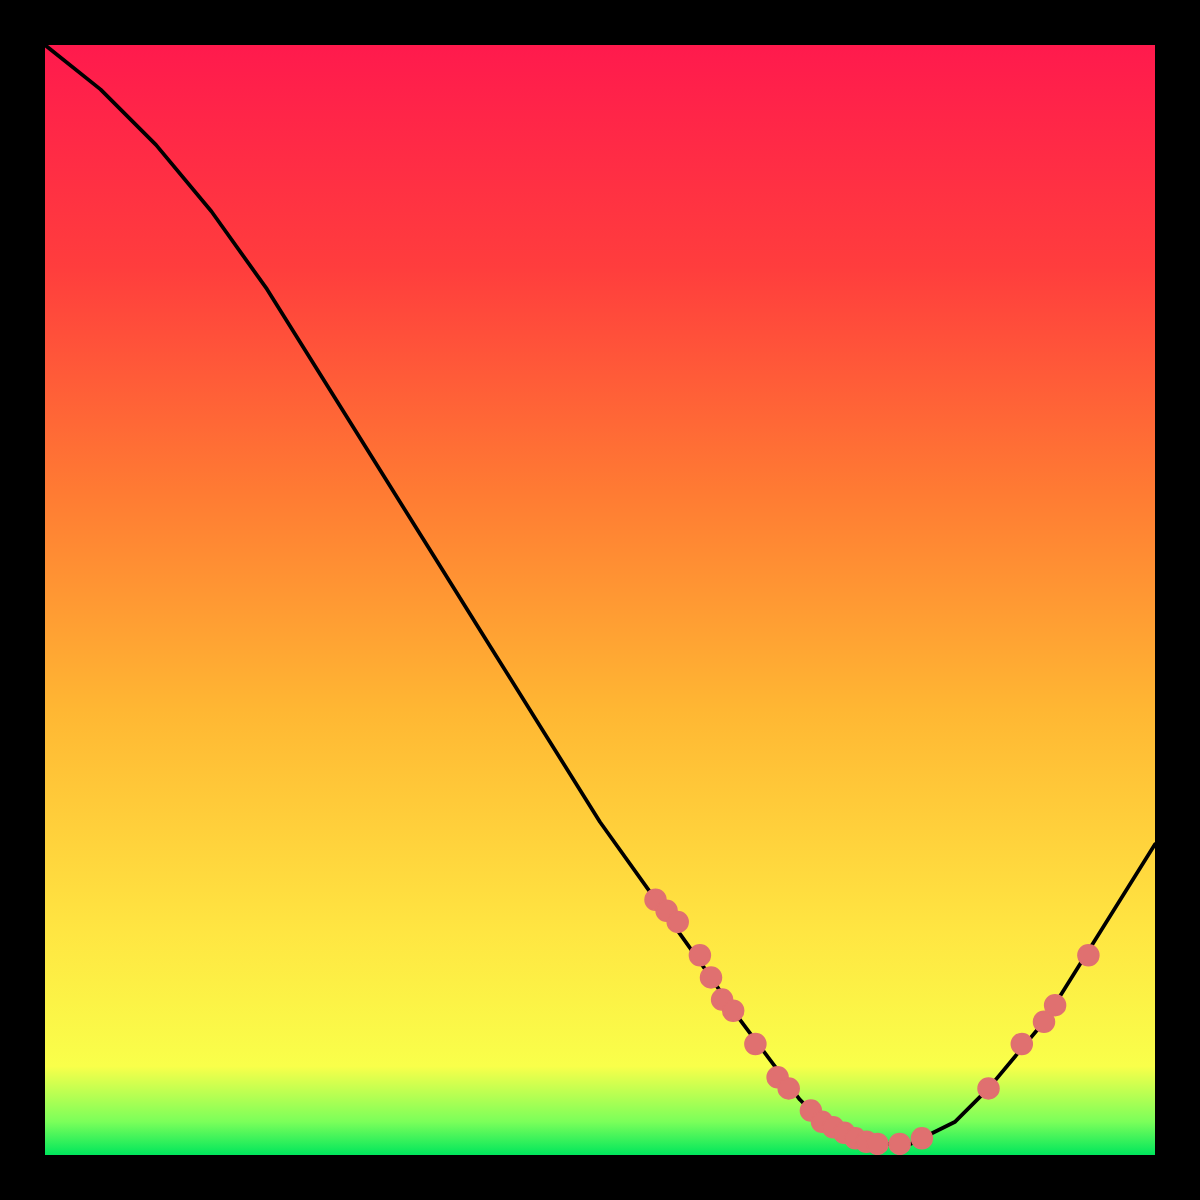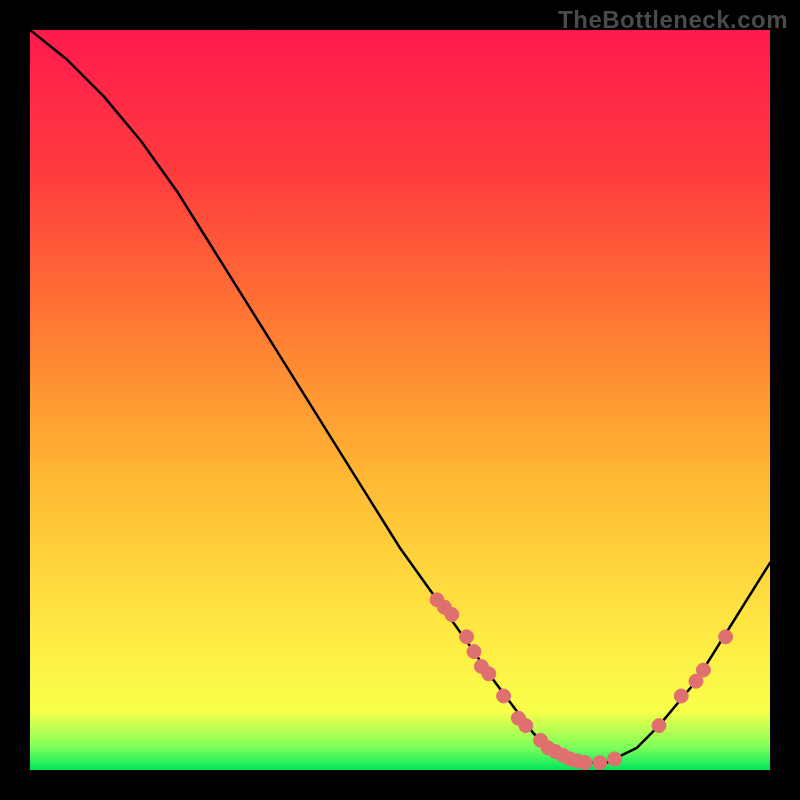--- a/index.html
+++ b/index.html
@@ -37,21 +37,20 @@
   .plot-wrap svg {
     display: block;
     width: 740px;
     height: 740px;
   }
 </style>
 </head>
 <body>
 
 <div class="frame">
-  <div class="watermark">TheBottleneck.com</div>
   <div class="plot-wrap">
     <svg id="plot-svg" viewBox="0 0 740 740" width="740" height="740">
         <defs>
           <linearGradient id="bg-grad" x1="0" y1="0" x2="0" y2="1">
             <stop offset="0%" stop-color="#ff1a4d"></stop>
             <stop offset="20%" stop-color="#ff3d3d"></stop>
             <stop offset="40%" stop-color="#ff7a33"></stop>
             <stop offset="60%" stop-color="#ffb733"></stop>
             <stop offset="80%" stop-color="#ffe642"></stop>
             <stop offset="92%" stop-color="#f9ff4a"></stop>

